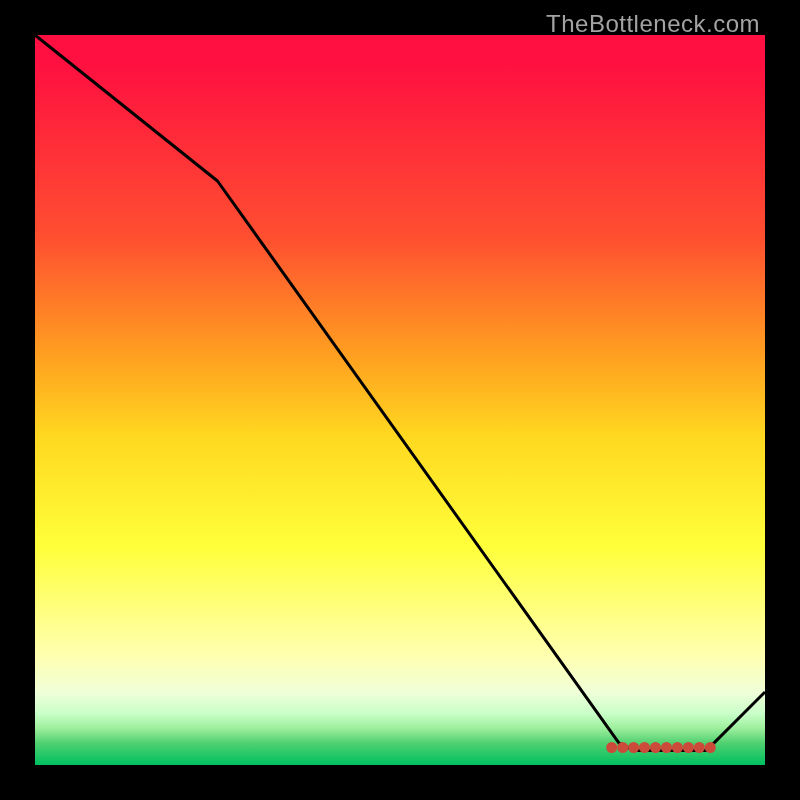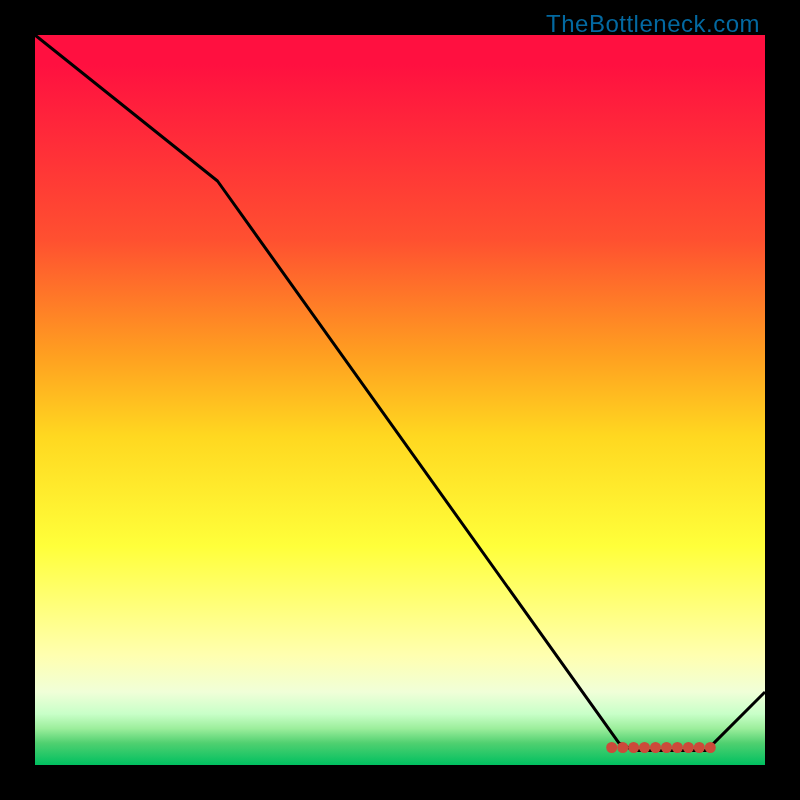--- a/index.html
+++ b/index.html
@@ -36,21 +36,21 @@
       #c8ffc8 93%,
       #9cee9c 95%,
       #50d070 97%,
       #00c060 100%
     );
   }
   .watermark {
     position: absolute;
     top: 10px;
     right: 40px;
-    color: #0369a1;
+    color: #a3a3a3;
     font-size: 24px;
     letter-spacing: 0.5px;
   }
   svg.curve {
     position: absolute;
     left: 0;
     top: 0;
     width: 730px;
     height: 730px;
   }

